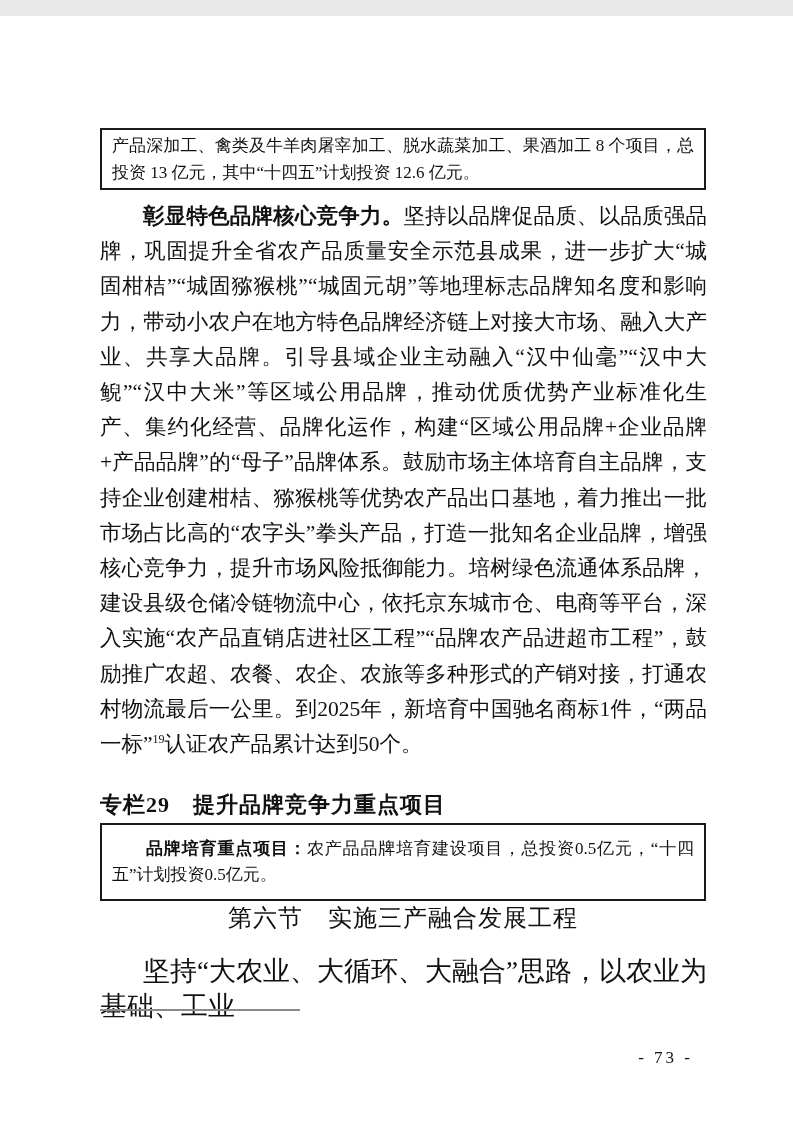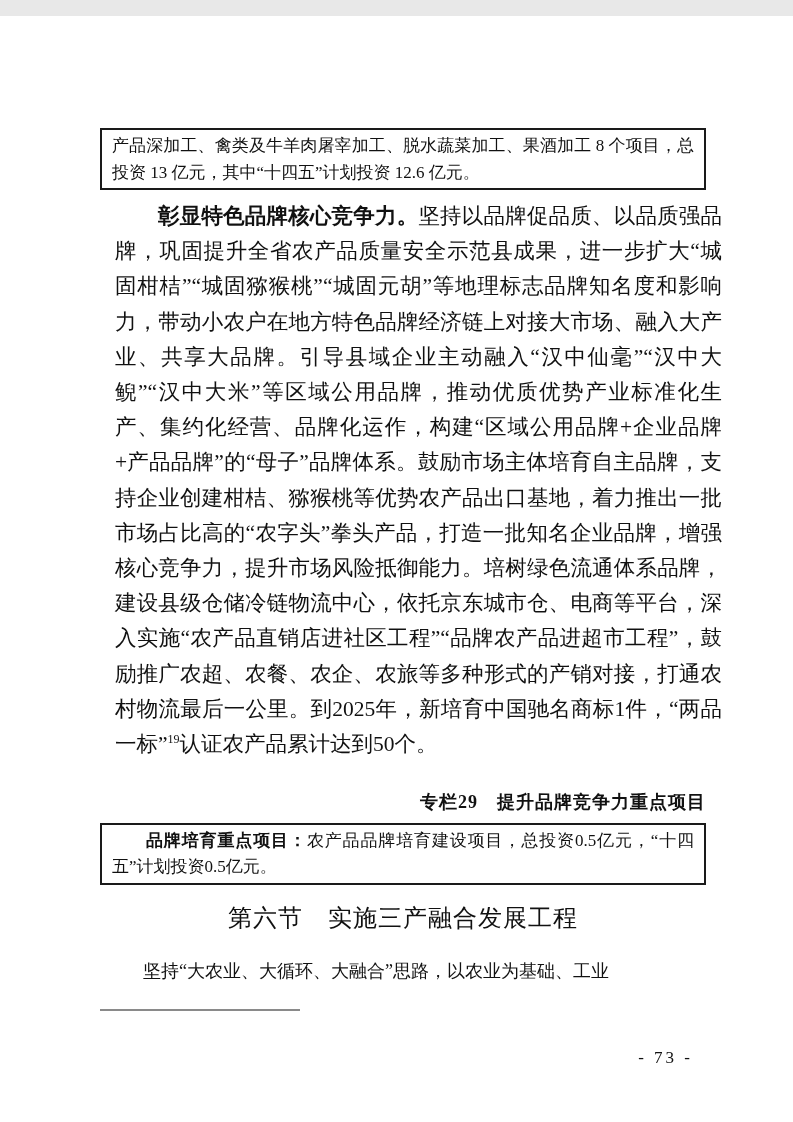--- a/index.html
+++ b/index.html
@@ -18,68 +18,68 @@
     left: 100px; top: 112px; width: 606px;
     box-sizing: border-box;
     border: 2px solid #1a1a1a;
     padding: 2px 10px;
     font-size: 17px;
     line-height: 27px;
     text-align: justify;
   }
   .brand-paragraph {
     position: absolute;
-    left: 115px; top: 183px; width: 607px;
+    left: 100px; top: 183px; width: 607px;
     margin: 0;
     font-size: 21.5px;
     line-height: 35.2px;
     text-align: justify;
     text-indent: 43px;
   }
   .brand-paragraph b { font-weight: bold; }
   sup.fn-ref {
     font-size: 12px;
     line-height: 0;
     vertical-align: super;
   }
   .column-heading {
     position: absolute;
     left: 100px; top: 774px; width: 606px;
     margin: 0;
-    font-size: 18px;
+    font-size: 22px;
     font-weight: bold;
-    text-align: right;
+    text-align: left;
     letter-spacing: 1px;
   }
   .column-box {
     position: absolute;
     left: 100px; top: 807px; width: 606px;
     box-sizing: border-box;
     border: 2px solid #1a1a1a;
-    padding: 3px 10px;
+    padding: 11px 10px;
     font-size: 17px;
     line-height: 26px;
     text-align: justify;
     text-indent: 34px;
   }
   .section-heading {
     position: absolute;
     left: 100px; top: 886px; width: 606px;
     margin: 0;
     font-family: "Liberation Sans", "DejaVu Sans", sans-serif;
     font-size: 24px;
     font-weight: normal;
     text-align: center;
     letter-spacing: 1px;
   }
   .body-paragraph {
     position: absolute;
     left: 100px; top: 938px; width: 607px;
     margin: 0;
-    font-size: 18px;
+    font-size: 27px;
     line-height: 35px;
     text-align: justify;
     text-indent: 43px;
   }
   .footnote-divider {
     position: absolute;
     left: 100px; top: 993px;
     width: 200px; height: 0;
     border-top: 2px solid #8a8a8a;
   }

